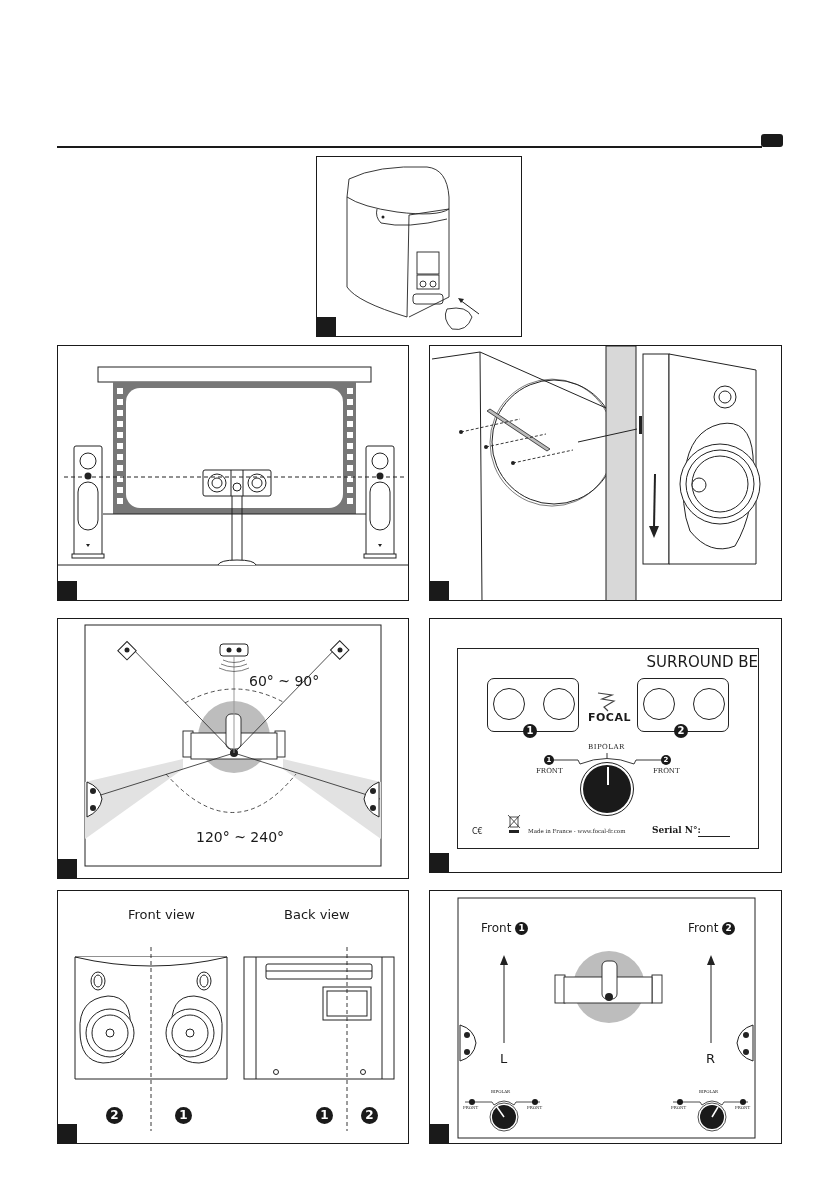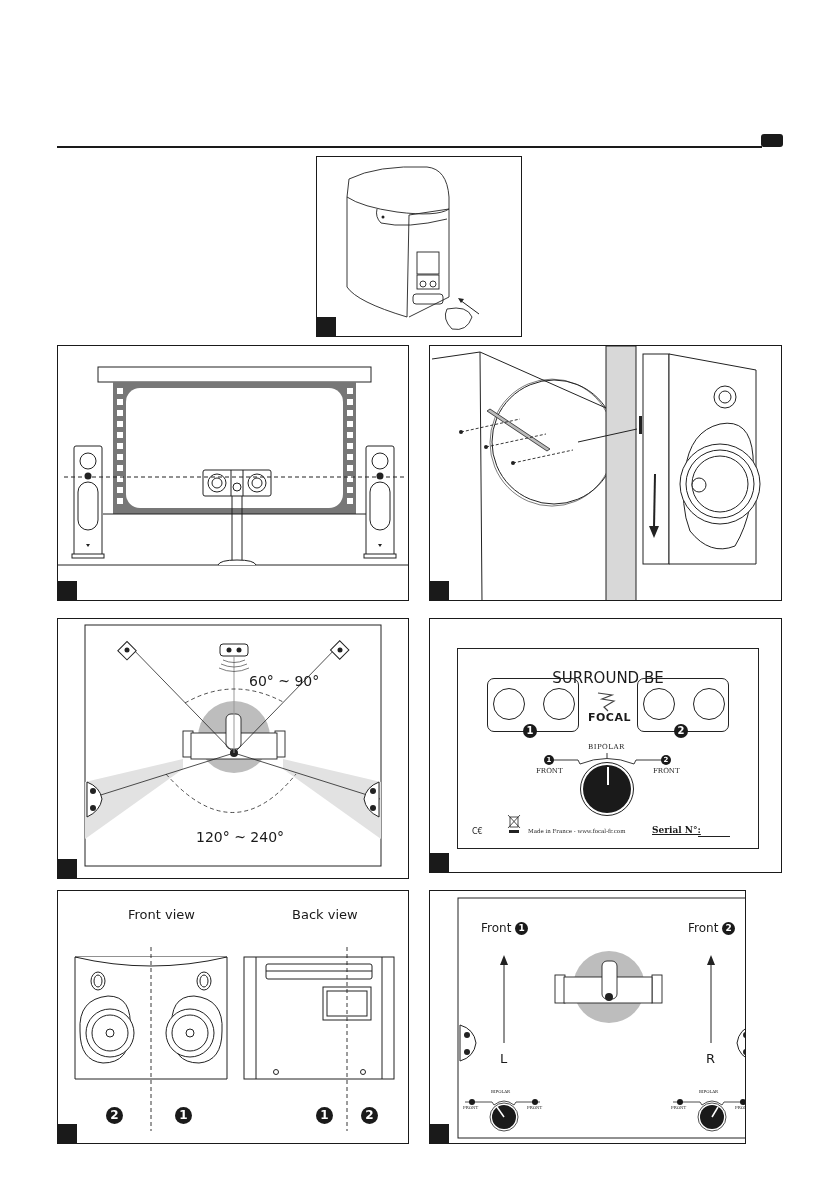--- a/index.html
+++ b/index.html
@@ -191,21 +191,21 @@
         <path d="M161,49 Q176,56 191,49"></path>
     </g>
   </svg>
   <div class="lbl" style="left:191px;top:54px;font-size:14px;">60° ~ 90°</div>
   <div class="lbl" style="left:138px;top:210px;font-size:14px;">120° ~ 240°</div>
   <div class="fig-tag"></div>
 </div>
 
 <div class="panel" style="left:429px;top:618px;width:353px;height:255px;">
   <div style="position:absolute;left:27px;top:29px;width:300px;height:199px;border:1px solid #222;">
-    <div class="lbl" style="left:0;width:300px;text-align:center;top:20px;font-size:15px;">SURROUND BE</div>
+    <div class="lbl" style="left:0;width:300px;text-align:right;top:4px;font-size:15px;">SURROUND BE</div>
     <div style="position:absolute;left:29px;top:29px;width:90px;height:52px;border:1px solid #222;border-radius:7px;">
       <div style="position:absolute;left:5px;top:9px;width:30px;height:30px;border:1px solid #222;border-radius:50%;"></div>
       <div style="position:absolute;left:55px;top:9px;width:30px;height:30px;border:1px solid #222;border-radius:50%;"></div>
     </div>
     <div style="position:absolute;left:65px;top:75px;width:14px;height:14px;border-radius:50%;background:#1a1a1a;color:#fff;font-size:10px;font-weight:bold;text-align:center;line-height:14px;">1</div>
     <div style="position:absolute;left:179px;top:29px;width:90px;height:52px;border:1px solid #222;border-radius:7px;">
       <div style="position:absolute;left:5px;top:9px;width:30px;height:30px;border:1px solid #222;border-radius:50%;"></div>
       <div style="position:absolute;left:55px;top:9px;width:30px;height:30px;border:1px solid #222;border-radius:50%;"></div>
     </div>
     <div style="position:absolute;left:216px;top:75px;width:14px;height:14px;border-radius:50%;background:#1a1a1a;color:#fff;font-size:10px;font-weight:bold;text-align:center;line-height:14px;">2</div>
@@ -228,29 +228,29 @@
       </div>
     </div>
     <div class="lbl" style="left:14px;top:178px;font-size:8px;">C€</div>
     <svg width="14" height="20" style="left:49px;top:166px;">
       <rect x="3" y="2" width="8" height="10" fill="none" stroke="#222" stroke-width="0.8"></rect>
       <line x1="1" y1="0" x2="13" y2="13" stroke="#222" stroke-width="0.8"></line>
       <line x1="13" y1="0" x2="1" y2="13" stroke="#222" stroke-width="0.8"></line>
       <rect x="2" y="15" width="10" height="3" fill="#222"></rect>
     </svg>
     <div class="lbl serif" style="left:70px;top:179px;font-size:5.5px;font-family:'DejaVu Serif',serif;">Made in France - www.focal-fr.com</div>
-    <div class="lbl serif" style="left:194px;top:176px;font-size:9px;font-weight:bold;font-family:'DejaVu Serif',serif;text-decoration:underline;">Serial N°:</div>
+    <div class="lbl serif" style="left:194px;top:176px;font-size:9px;font-weight:bold;font-family:'DejaVu Serif',serif;">Serial N°:</div>
     <div style="position:absolute;left:240px;top:187px;width:32px;height:1px;background:#222;"></div>
   </div>
   <div class="fig-tag"></div>
 </div>
 
 <div class="panel" style="left:57px;top:890px;width:352px;height:254px;">
   <div class="lbl" style="left:57px;top:16px;font-size:13px;margin-left:13px;">Front view</div>
-  <div class="lbl" style="left:226px;top:16px;font-size:13px;margin-left:8px;">Back view</div>
+  <div class="lbl" style="left:226px;top:16px;font-size:13px;">Back view</div>
   <svg width="352" height="254">
     <g fill="#fff" stroke="#222" stroke-width="1">
       <path d="M17,66 L169,66 L169,188 L17,188 Z"></path>
       <path d="M17,66 Q93,84 169,66"></path>
       <ellipse cx="40" cy="90" rx="7" ry="9"></ellipse>
         <ellipse cx="40" cy="90" rx="4" ry="6"></ellipse>
       <ellipse cx="146" cy="90" rx="7" ry="9"></ellipse>
         <ellipse cx="146" cy="90" rx="4" ry="6"></ellipse>
       <path d="M22,140 Q20,108 50,105 Q75,105 72,140 Q72,172 45,172 Q22,170 22,140 Z"></path>
       <circle cx="52" cy="142" r="24"></circle>
@@ -275,21 +275,21 @@
       <line x1="289" y1="56" x2="289" y2="240"></line>
     </g>
   </svg>
   <div style="position:absolute;left:48px;top:216px;width:17px;height:17px;border-radius:50%;background:#1a1a1a;color:#fff;font-size:12px;font-weight:bold;text-align:center;line-height:17px;">2</div>
   <div style="position:absolute;left:117px;top:216px;width:17px;height:17px;border-radius:50%;background:#1a1a1a;color:#fff;font-size:12px;font-weight:bold;text-align:center;line-height:17px;">1</div>
   <div style="position:absolute;left:258px;top:216px;width:17px;height:17px;border-radius:50%;background:#1a1a1a;color:#fff;font-size:12px;font-weight:bold;text-align:center;line-height:17px;">1</div>
   <div style="position:absolute;left:303px;top:216px;width:17px;height:17px;border-radius:50%;background:#1a1a1a;color:#fff;font-size:12px;font-weight:bold;text-align:center;line-height:17px;">2</div>
   <div class="fig-tag"></div>
 </div>
 
-<div class="panel" style="left:429px;top:890px;width:317px;height:254px;">
+<div class="panel" style="left:429px;top:890px;width:353px;height:254px;">
   <svg width="353" height="254">
     <rect x="28" y="7" width="297" height="240" fill="none" stroke="#222" stroke-width="1"></rect>
     <circle cx="179" cy="96" r="36" fill="#bdbdbd"></circle>
     <g fill="#fff" stroke="#222" stroke-width="0.9">
       <rect x="125" y="84" width="10" height="28"></rect>
         <rect x="222" y="84" width="10" height="28"></rect>
       <rect x="134" y="86" width="88" height="26"></rect>
       <rect x="172" y="70" width="15" height="38" rx="5"></rect>
     </g>
     <circle cx="179" cy="106" r="4" fill="#222"></circle>

